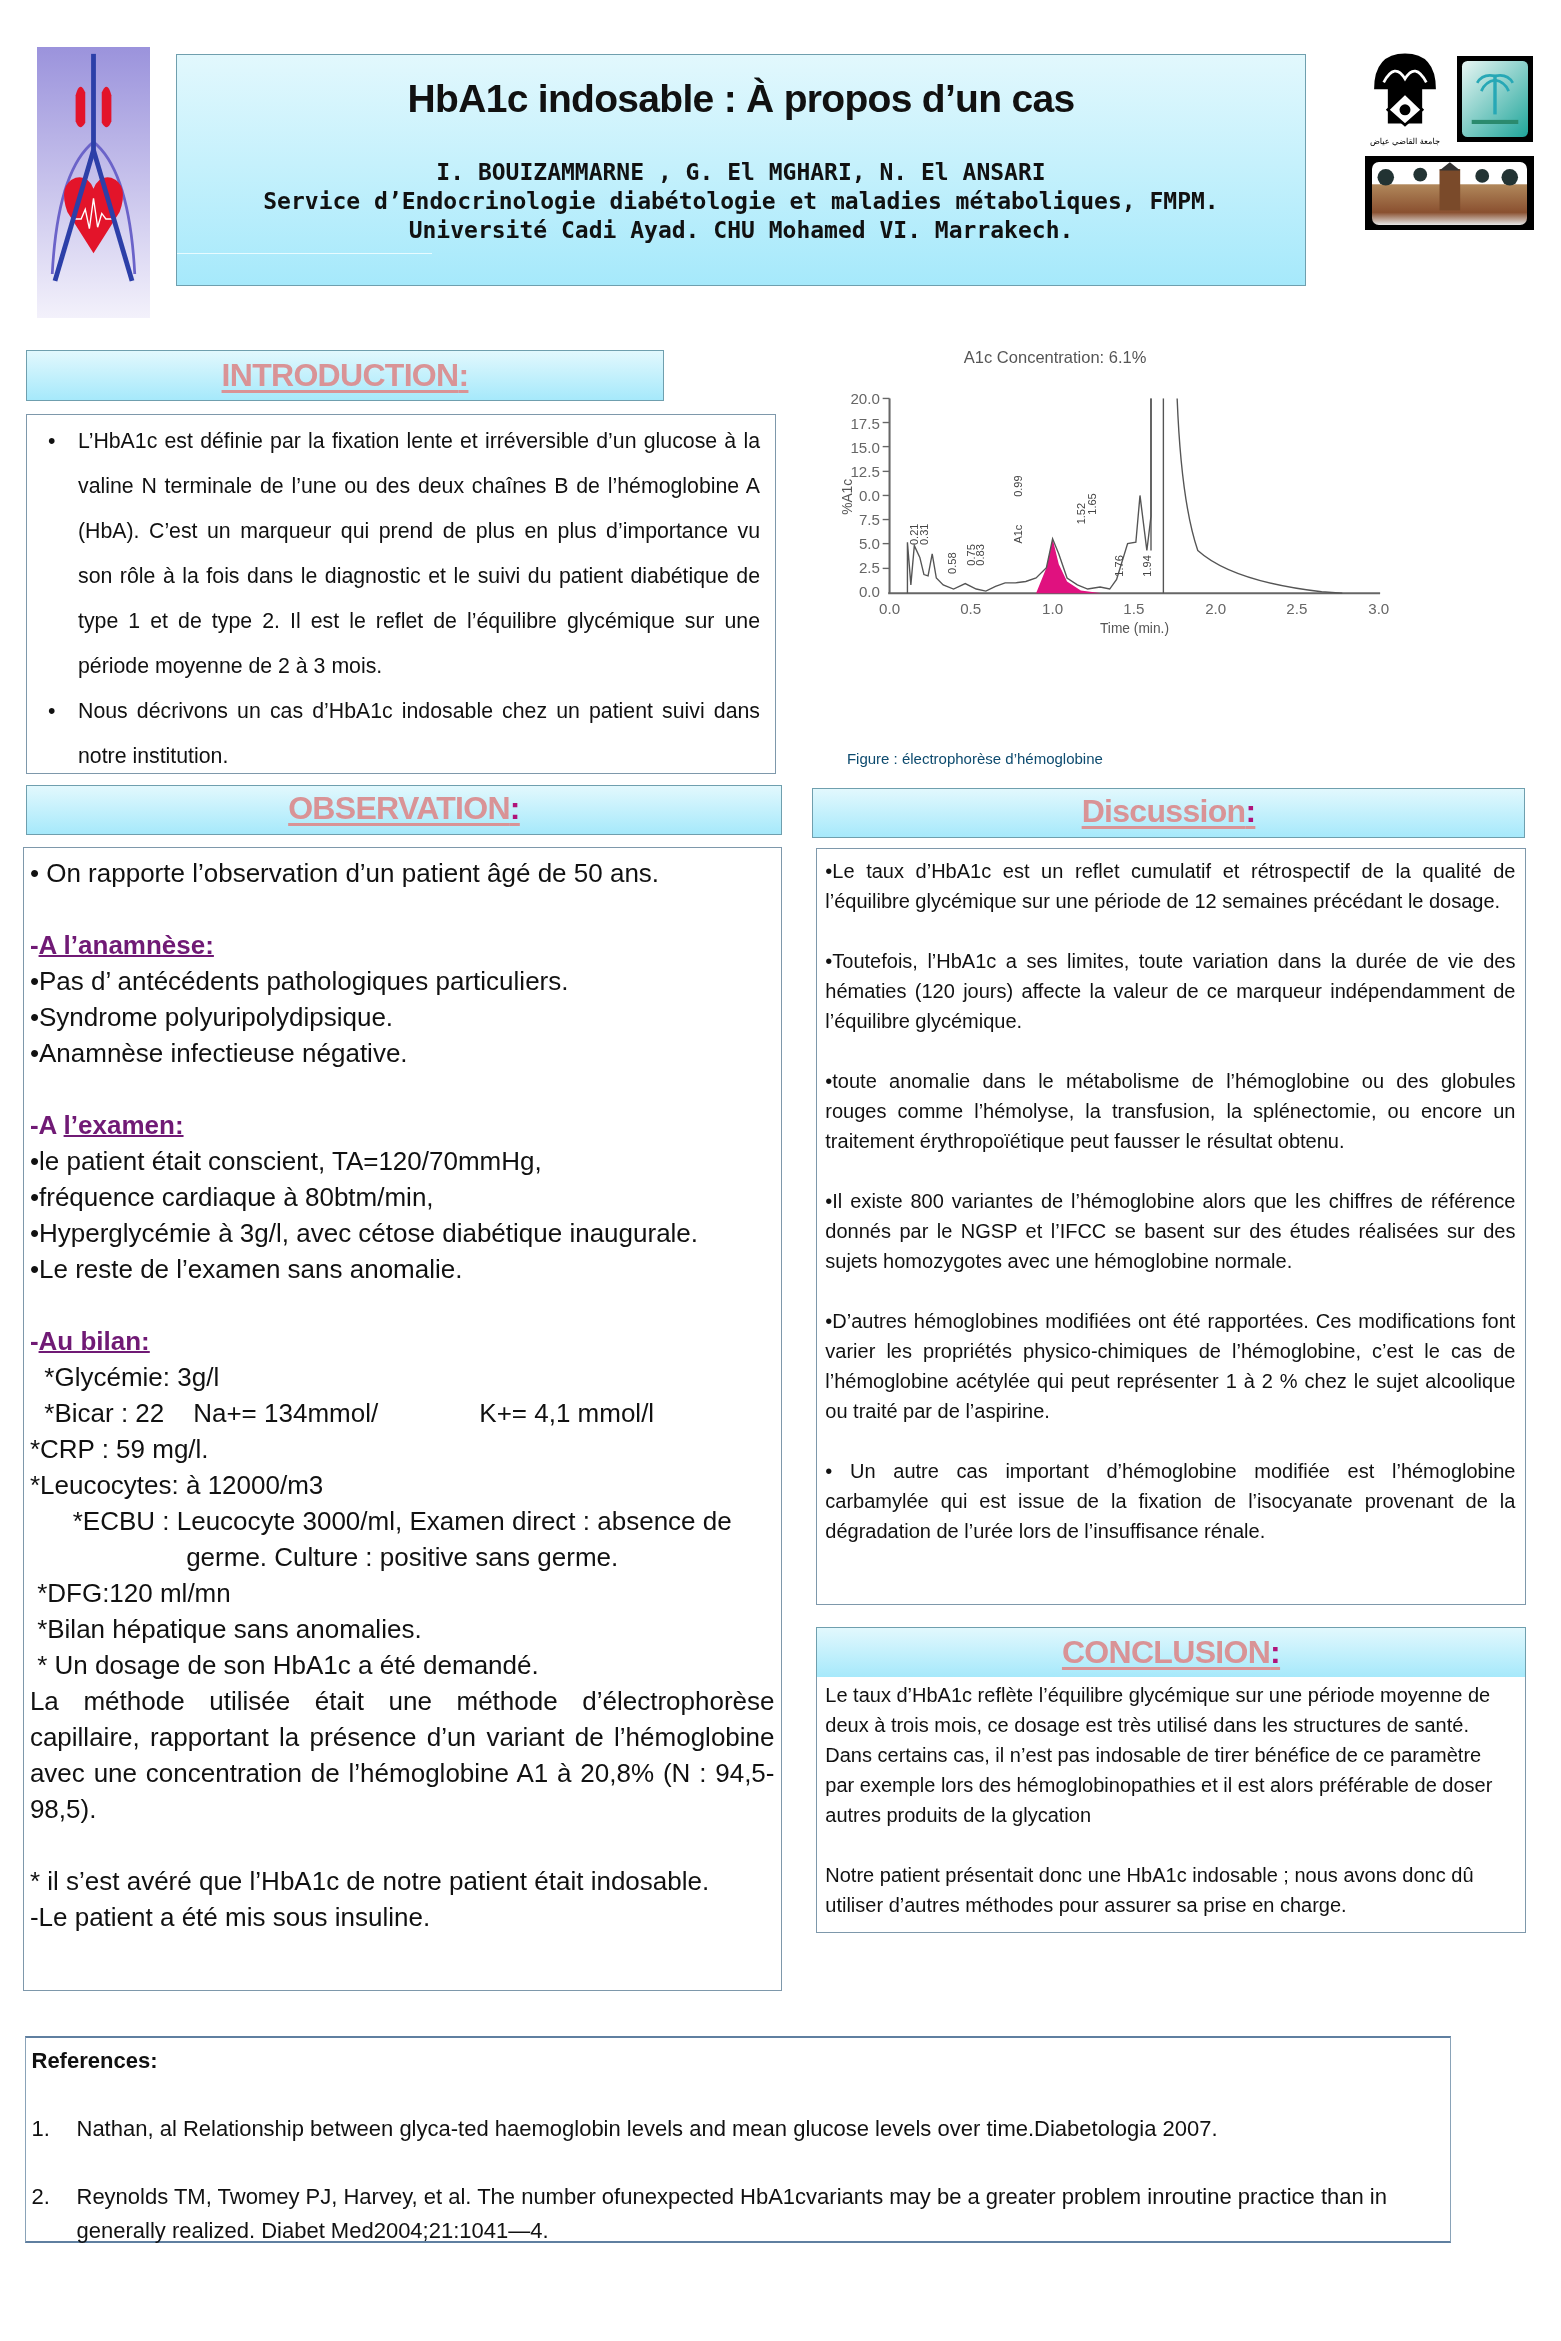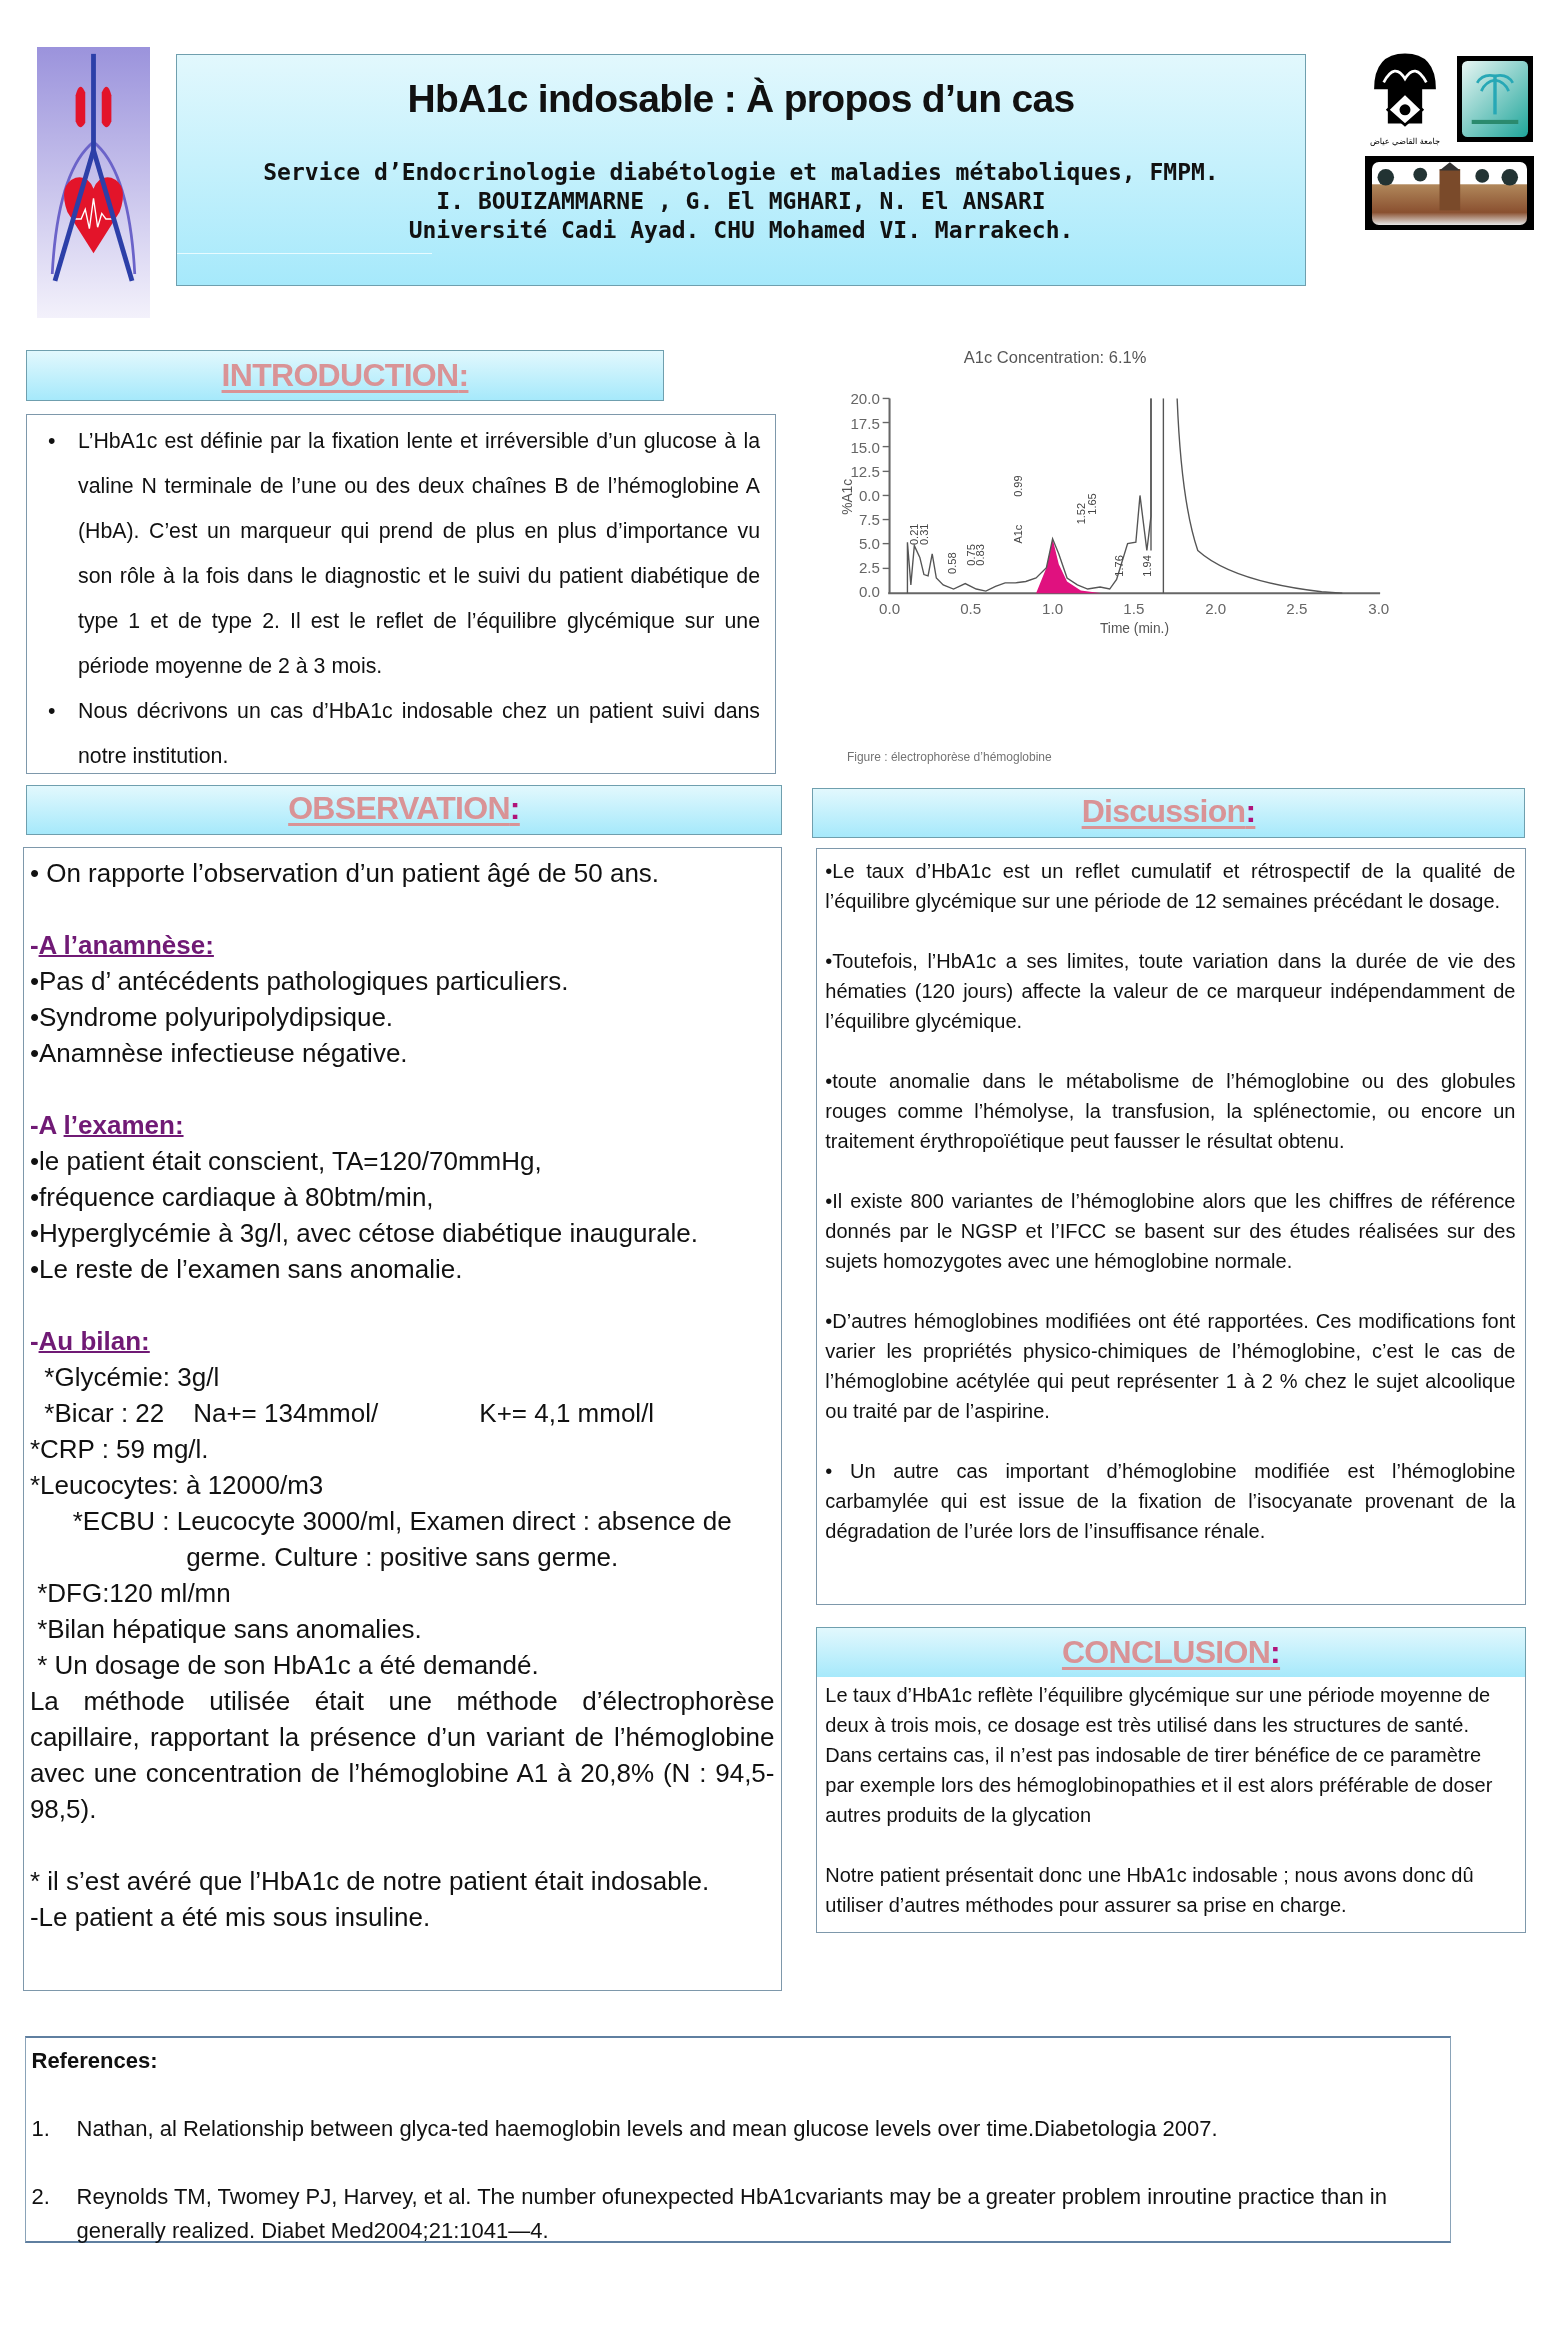--- a/index.html
+++ b/index.html
@@ -26,21 +26,21 @@
   .sub u { text-decoration-thickness:2.1px; }
   .disc-text { font-size:20px; line-height:30px; padding:6.9px 9.6px 0 8.3px; text-align:justify; }
   .disc-text p { margin:0 0 30px 0; }
   .conc-text { font-size:20px; line-height:30px; padding:2.8px 9.6px 0 8.3px; }
   .conc-text p { margin:0; }
   .ref-text { font-size:22px; line-height:34px; padding:5.5px 6.9px 0 5.5px; }
   .ref-text p { margin:0; }
   .ref-list { margin:0; padding:0; list-style:none; }
   .ref-list li { position:relative; padding-left:45px; }
   .ref-list li span.num { position:absolute; left:0; }
-  .caption { color:#737373; font-size:12px; }
+  .caption { color:#0c4a6e; font-size:15px; }
   svg text { font-family:"Liberation Sans", sans-serif; }
 </style>
 </head>
 <body>
 
 <div class="abs" style="left:37px;top:47px;width:113px;height:271px;background:linear-gradient(#9b93dc,#f3f1fb);">
   <svg width="113" height="271" viewBox="0 0 164 394">
     <path d="M22 330 Q30 180 82 138 Q134 180 142 330" fill="none" stroke="#6b63c9" stroke-width="4"></path>
     <path d="M56 70 Q62 48 70 66 L70 110 Q62 124 56 108 Z" fill="#e3142a"></path>
     <path d="M108 70 Q102 48 94 66 L94 110 Q102 124 108 108 Z" fill="#e3142a"></path>
@@ -48,22 +48,22 @@
     <polyline points="52,250 64,250 70,236 76,264 82,220 88,262 94,242 100,250 112,250" fill="none" stroke="#fff" stroke-width="2"></polyline>
     <line x1="82" y1="10" x2="82" y2="150" stroke="#2c3fa8" stroke-width="7"></line>
     <line x1="82" y1="150" x2="26" y2="340" stroke="#2c3fa8" stroke-width="7"></line>
     <line x1="82" y1="150" x2="138" y2="340" stroke="#2c3fa8" stroke-width="7"></line>
   </svg>
 </div>
 
 <div class="abs band header-box">
   <div class="title">HbA1c indosable : À propos d’un cas</div>
   <div class="authors">
+    <div>I. BOUIZAMMARNE , G. El MGHARI, N. El ANSARI</div>
     <div>Service d’Endocrinologie diabétologie et maladies métaboliques, FMPM.</div>
-    <div>I. BOUIZAMMARNE , G. El MGHARI, N. El ANSARI</div>
     <div>Université Cadi Ayad. CHU Mohamed VI. Marrakech.</div>
   </div>
   <div class="header-line"></div>
 </div>
 
 <div class="abs" style="left:1367px;top:48px;width:76px;height:103px;">
   <svg width="76" height="103" viewBox="0 0 110 150">
     <path d="M10 60 Q10 8 55 8 Q100 8 100 60 L80 60 L80 110 L30 110 L30 60 Z" fill="#000"></path>
     <path d="M24 50 Q40 20 55 45 Q70 20 86 50" fill="none" stroke="#fff" stroke-width="4"></path>
     <path d="M55 66 L80 90 L55 112 L30 90 Z" fill="#fff" stroke="#000" stroke-width="4"></path>

